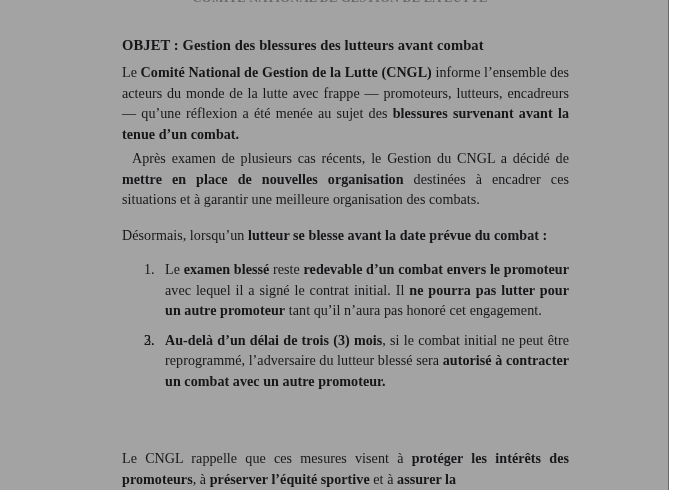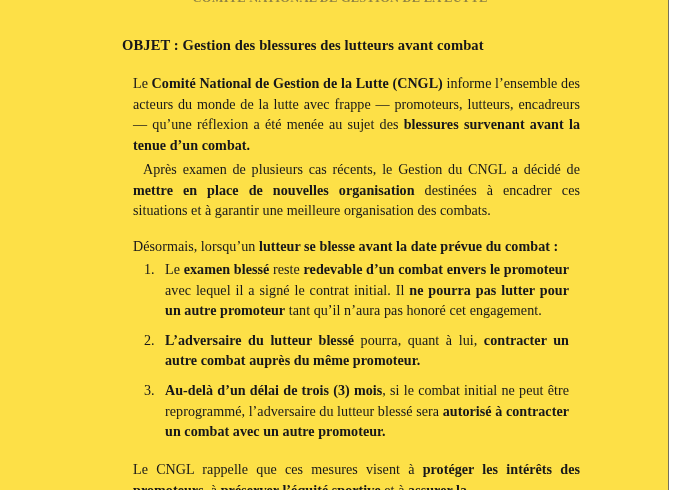--- a/index.html
+++ b/index.html
@@ -14,21 +14,21 @@
     overflow: hidden;
     font-family: "Liberation Serif", "DejaVu Serif", serif;
     color: #17171a;
     position: relative;
   }
   .page {
     position: absolute;
     left: 0; top: 0;
     width: 675px;
     height: 490px;
-    background: #fde047;
+    background: #a3a3a3;
   }
   
   .page-edge-right {
     position: absolute;
     top: 0;
     left: 668px;
     width: 1px;
     height: 490px;
     background: #5e5e60;
     opacity: .85;
@@ -68,21 +68,21 @@
     top: 36px;
     left: 0;
     width: 447px;
     font-weight: bold;
     font-size: 14.6px;
     line-height: 19px;
     letter-spacing: .1px;
     white-space: nowrap;
   }
   p.para {
-    margin: 11px;
+    margin: 0;
     font-size: 14.1px;
     line-height: 20.6px;
     text-align: justify;
     text-justify: inter-word;
     letter-spacing: .05px;
   }
   .p1 { position: absolute; top: 62px; left: 0; width: 447px; }
   .p2 { position: absolute; top: 148px; left: 0; width: 447px; text-indent: 10px; }
   .p3 { position: absolute; top: 225px; left: 0; width: 447px; }
   .p4 { position: absolute; top: 448px; left: 0; width: 447px; }
@@ -134,21 +134,20 @@
 
     <p class="para p3"><span>Désormais, lorsqu’un </span><b>lutteur se blesse avant la date prévue du combat :</b></p>
 
     <ol class="rules">
       <li>
         <span class="marker">1.</span>
         <span class="txt"><span>Le </span><b>examen blessé</b><span> reste </span><b>redevable d’un combat envers le promoteur</b><span> avec lequel il a signé le contrat initial. Il </span><b>ne pourra pas lutter pour un autre promoteur</b><span> tant qu’il n’aura pas honoré cet engagement.</span></span>
       </li>
       <li>
         <span class="marker">2.</span>
-        <span class="txt"><b>L’adversaire du lutteur blessé</b><span> pourra, quant à lui, </span><b>contracter un autre combat auprès du même promoteur.</b></span>
       </li>
       <li>
         <span class="marker">3.</span>
         <span class="txt"><b>Au-delà d’un délai de trois (3) mois</b><span>, si le combat initial ne peut être reprogrammé, l’adversaire du lutteur blessé sera </span><b>autorisé à contracter un combat avec un autre promoteur.</b></span>
       </li>
     </ol>
 
     <p class="para p4"><span>Le CNGL rappelle que ces mesures visent à </span><b>protéger les intérêts des promoteurs</b><span>, à </span><b>préserver l’équité sportive</b><span> et à </span><b>assurer la</b></p>
 
   </div>

